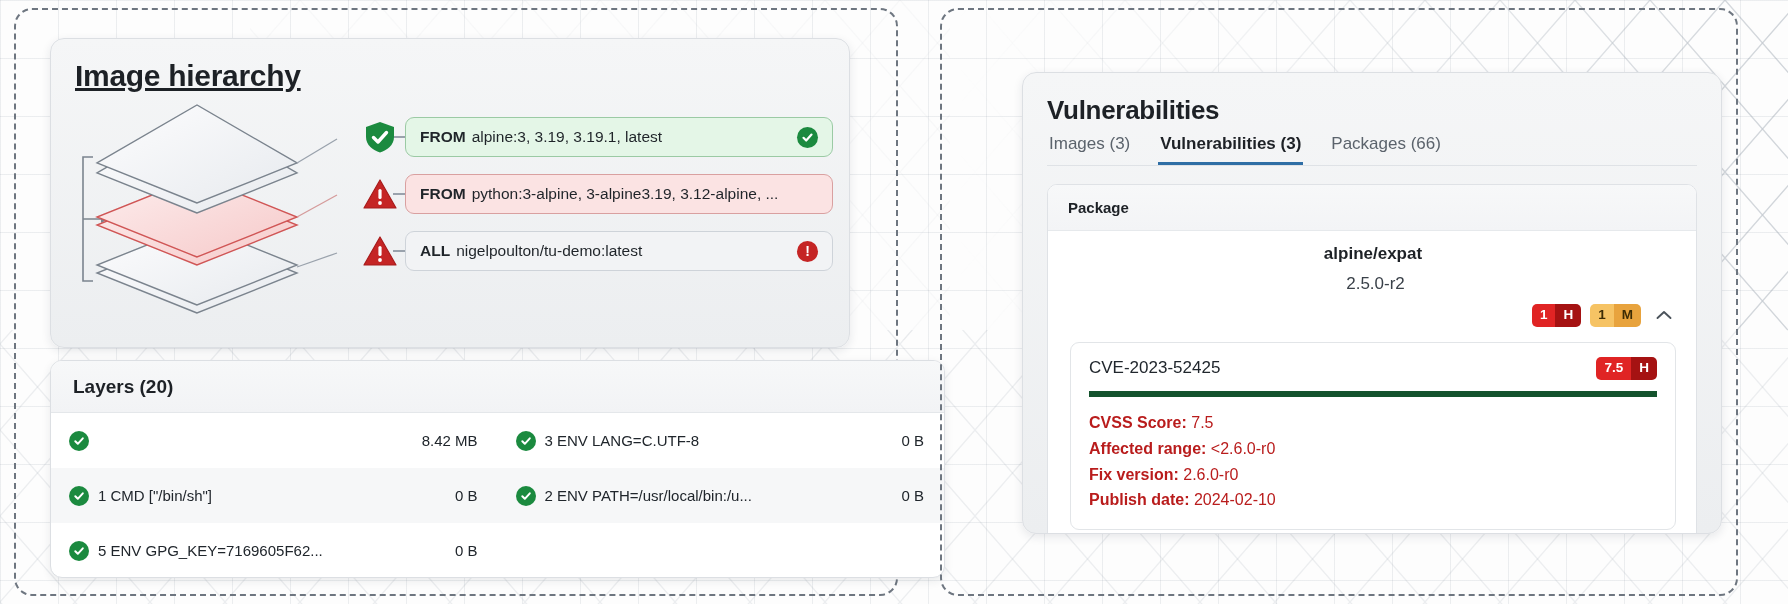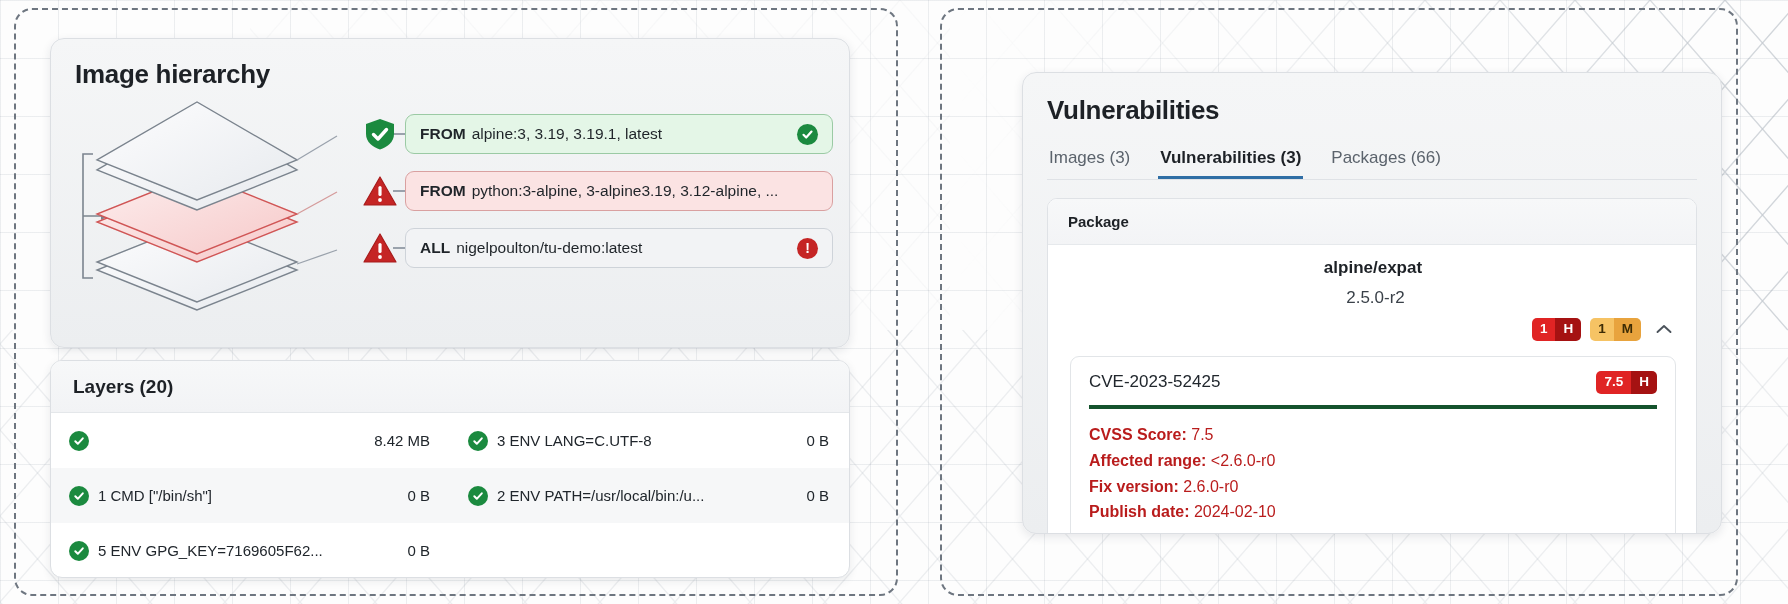--- a/index.html
+++ b/index.html
@@ -59,24 +59,25 @@
 
   
   .hier-card {
     position: absolute;
     left: 34px;  top: 28px;
     width: 800px; height: 310px;
     padding: 20px 24px;
     overflow: hidden;
   }
   .hier-title {
-    font-size: 26px;
+    font-size: 30px;
     font-weight: bold;
     color: #1d2126;
     letter-spacing: -0.3px;
+    text-decoration: underline;
   }
 
   .hier-body {
     position: relative;
     margin-top: 10px;
     height: 240px;
   }
 
   .iso-svg { position: absolute; left: -6px; top: -8px; }
 
@@ -131,21 +132,21 @@
   .dot-bad {
     width: 21px; height: 21px; border-radius: 50%;
     background:#c52525; display:flex; align-items:center; justify-content:center;
     color:#fff; font-size:14px; font-weight:bold; line-height:1;
   }
 
   
   .layers-card {
     position: absolute;
     left: 34px; top: 350px;
-    width: 800px; height: 218px;
+    width: 895px; height: 218px;
     background: #ffffff;
     border: 1px solid #dcdfe3;
     border-radius: 12px;
     box-shadow: 0 3px 10px rgba(30,40,55,0.09);
     overflow: hidden;
   }
   .layers-head {
     height: 52px;
     display: flex; align-items: center;
     padding: 0 22px;
@@ -180,21 +181,21 @@
     left: 80px; top: 62px;
     width: 700px; height: 462px;
     padding: 22px 24px 24px 24px;
     overflow: hidden;
   }
   .vuln-title {
     font-size: 26px; font-weight: bold; color:#1d2126; letter-spacing:-0.3px;
   }
   .tabs {
     display: flex; gap: 26px;
-    margin-top: 18px;
+    margin-top: 4px;
     border-bottom: 1px solid #dfe2e6;
   }
   .tab {
     font-size: 17px;
     color: #5b636c;
     padding: 4px 2px 11px 2px;
     cursor: pointer;
   }
   .tab.active {
     color: #1d2126;
@@ -234,21 +235,21 @@
   .sev-m .l { background:#e8a33d; color:#3d2c05; }
   .chev { color:#4b535b; font-size:16px; padding:0 6px; cursor:pointer; }
 
   .cve-box {
     margin: 2px 20px 18px 22px;
     background:#fff;
     border:1px solid #e2e5e8;
     border-radius:9px;
     padding: 14px 18px 16px 18px;
   }
-  .cve-top { display:flex; align-items:center; padding-bottom:11px; border-bottom:4px solid #14532d;gap:32px; }
+  .cve-top { display:flex; align-items:center; padding-bottom:11px; border-bottom:6px solid #14532d;gap:32px; }
   .cve-id { font-size:17px; color:#21272d; }
   .cve-score { margin-left:auto; }
   .cve-list { margin-top: 13px; font-size:16px; line-height:1.62; color:#b91c1c; }
   .cve-list b { font-weight:bold; }
 </style>
 </head>
 <body>
 
 <div class="bg-grid"></div>
 <svg class="bg-iso" width="1788" height="604">

